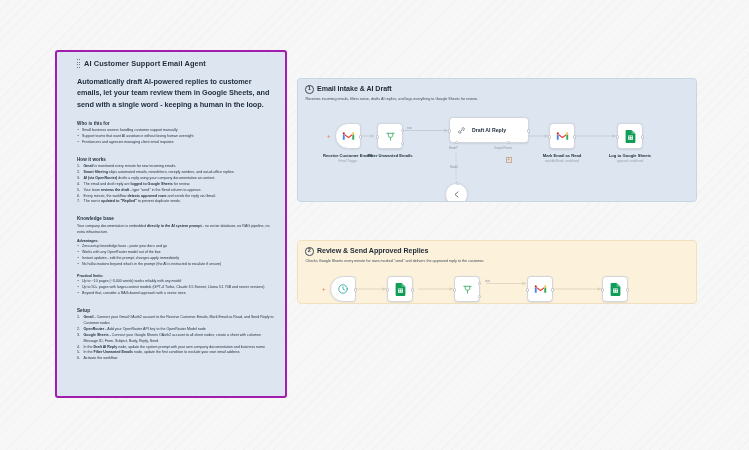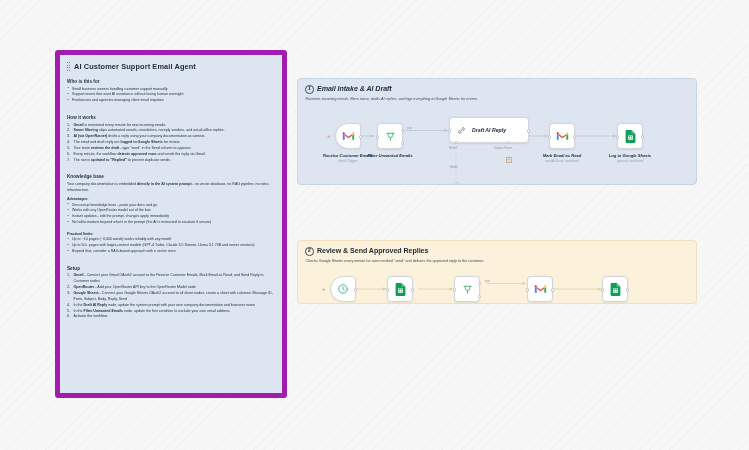--- a/index.html
+++ b/index.html
@@ -13,23 +13,23 @@
     overflow: hidden;
     position: relative;
   }
 
   
   #sidebar-note {
     position: absolute;
     left: 55px; top: 50px;
     width: 232px; height: 348px;
     background: #dde5f0;
-    border: 5px solid #a21caf;
+    border: 2px solid #a21caf;
     border-radius: 3px;
-    padding: 7px 8px 6px 7px;
+    padding: 7px 8px 6px 20px;
     overflow: hidden;
     color: #1f2d3d;
   }
   #note-title-row { display: flex; align-items: center; gap: 3px; margin-bottom: 8px; }
   .grip-icon { width: 4px; height: 9px; position: relative; flex: none; }
   .grip-icon i {
     position: absolute; width: 1px; height: 1px; background: #4a5568; border-radius: 50%;
   }
   #note-title { font-size: 7.4px; font-weight: bold; letter-spacing: .1px; }
   #note-headline {
@@ -55,22 +55,22 @@
   .gap { height: 5px; }
 
   
   .section {
     position: absolute;
     border-radius: 4px;
     border: 1px solid;
     overflow: hidden;
   }
   #section-1 {
-    left: 297px; top: 78px; width: 400px; height: 107px;
-    background: #dde5f0; border-color: #cad5e4; font-style: italic;
+    left: 297px; top: 78px; width: 400px; height: 124px;
+    background: #dde5f0; border-color: #cad5e4;
   }
   #section-2 {
     left: 297px; top: 240px; width: 400px; height: 64px;
     background: #fcf1da; border-color: #f0e0c0;
   }
   .sec-head { display: flex; align-items: center; gap: 3.5px; padding: 6px 0 0 7px; }
   .sec-num {
     width: 8.5px; height: 8.5px; border-radius: 50%;
     border: 0.7px solid #3f4c5c; color: #2b3744;
     font-size: 5.6px; font-weight: bold;
@@ -150,20 +150,21 @@
       <i style="left:0;top:2.6px"></i>
         <i style="left:2.4px;top:2.6px"></i>
       <i style="left:0;top:5.2px"></i>
         <i style="left:2.4px;top:5.2px"></i>
       <i style="left:0;top:7.8px"></i>
         <i style="left:2.4px;top:7.8px"></i>
     </span>
     <span id="note-title">AI Customer Support Email Agent</span>
   </div>
 
+  <div id="note-headline">Automatically draft AI-powered replies to customer emails, let your team review them in Google Sheets, and send with a single word - keeping a human in the loop.</div>
 
   <div class="note-h">Who is this for</div>
   <ul class="note-list">
     <li>Small business owners handling customer support manually</li>
     <li>Support teams that want AI assistance without losing human oversight</li>
     <li>Freelancers and agencies managing client email inquiries</li>
   </ul>
 
   <div class="gap"></div>
 

